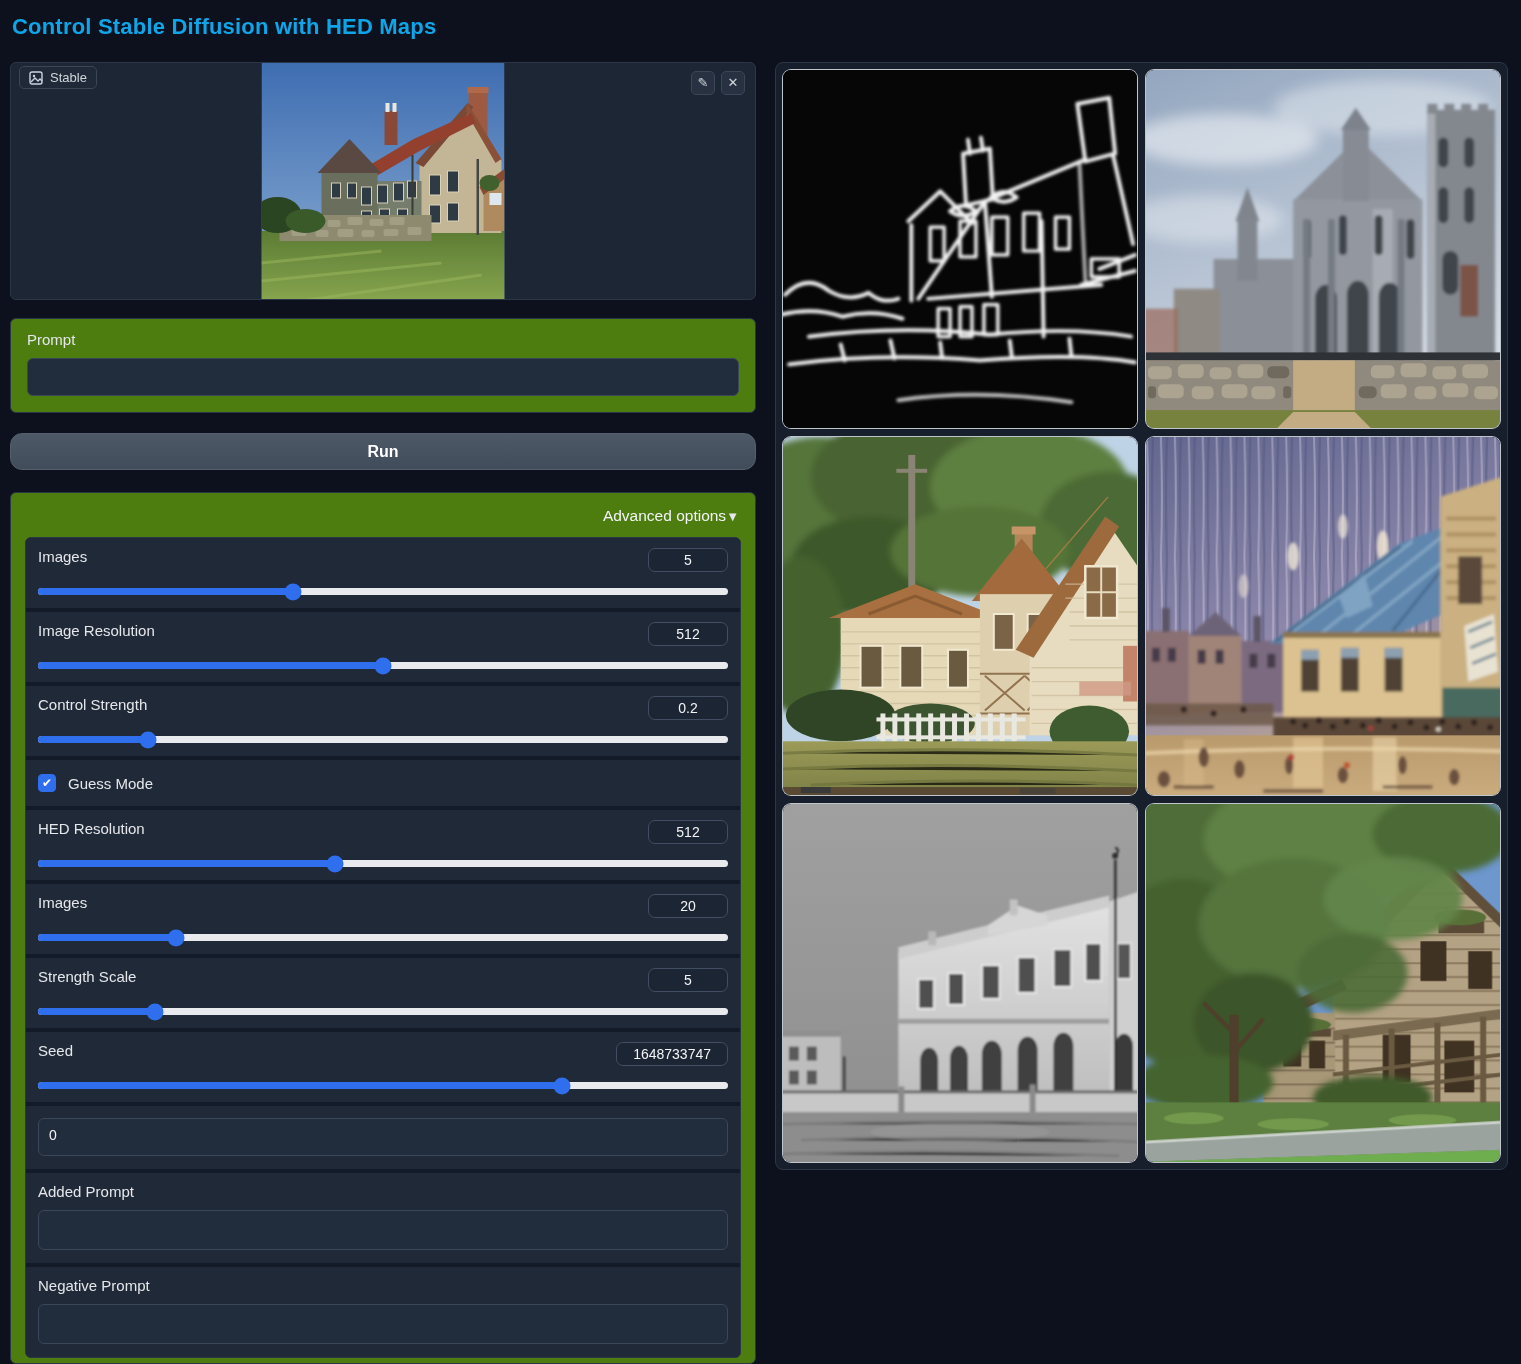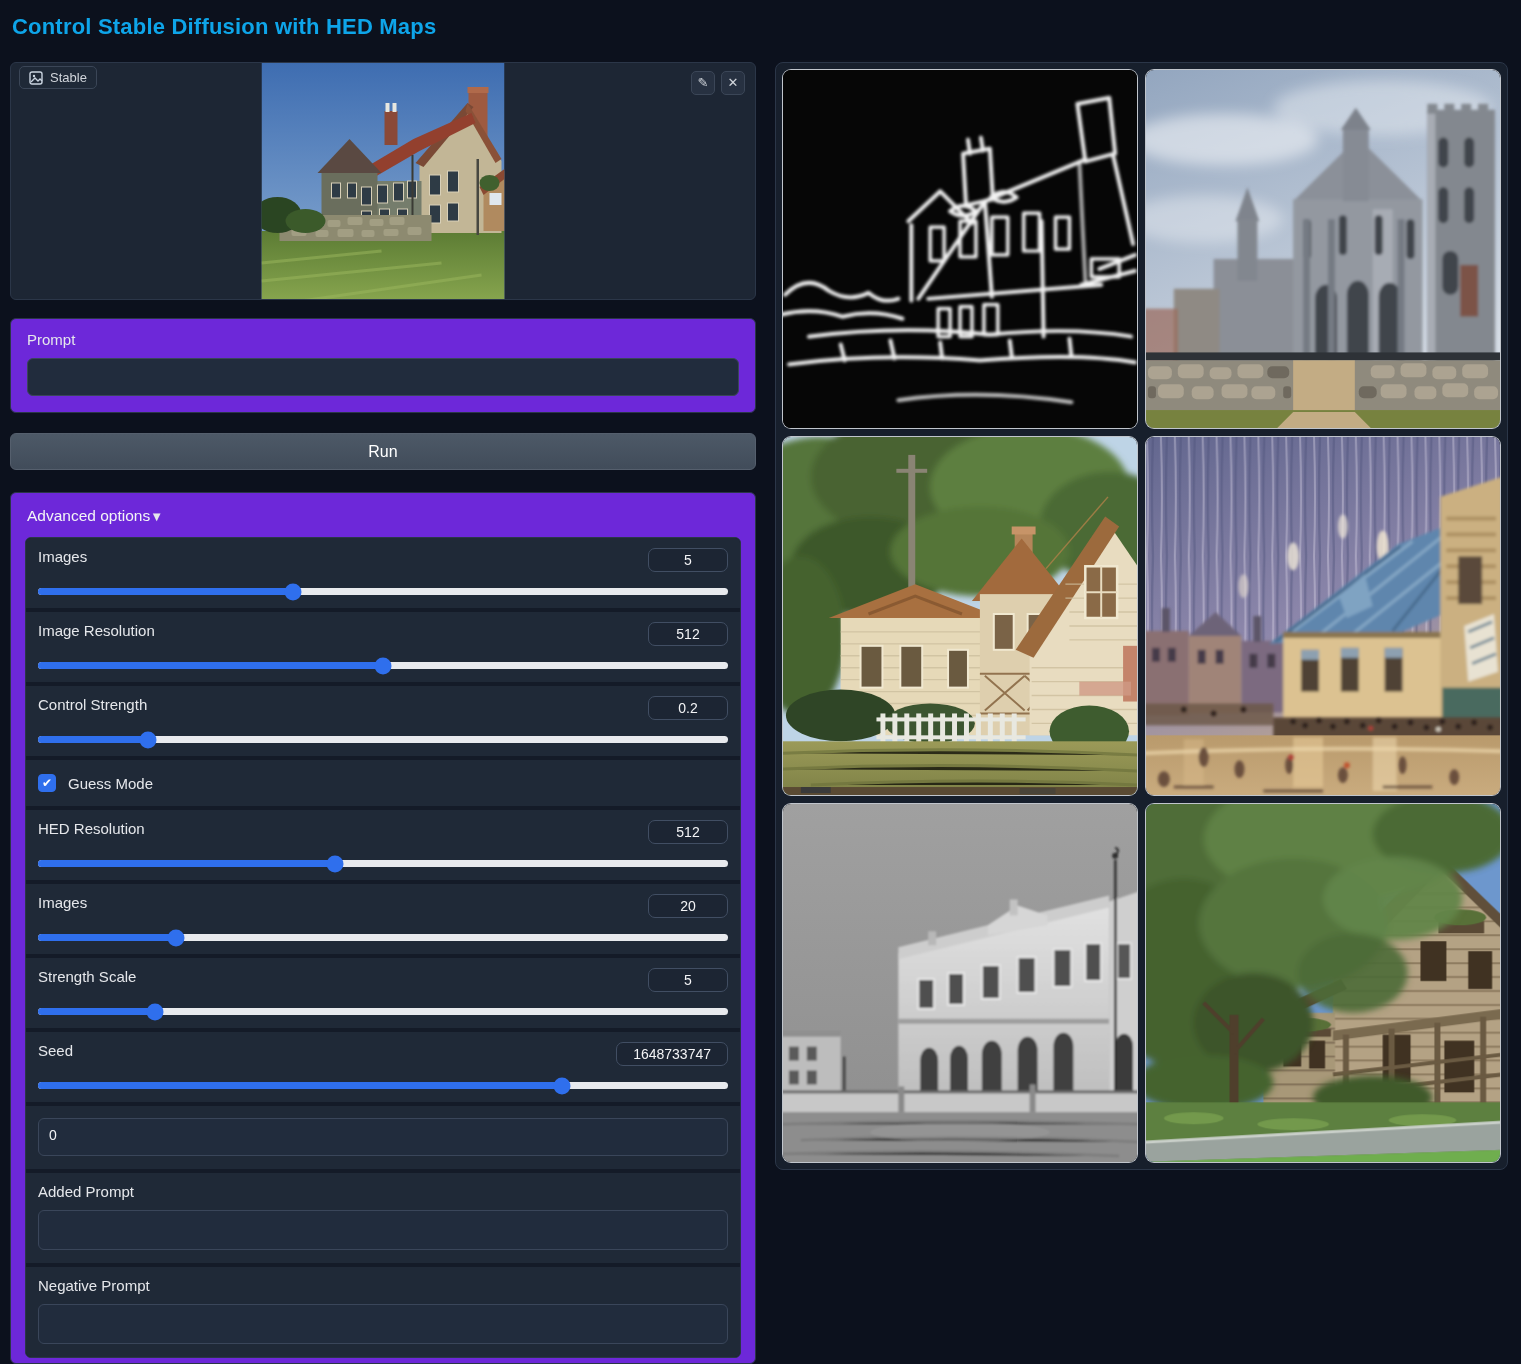--- a/index.html
+++ b/index.html
@@ -11,21 +11,21 @@
     position: relative;
     overflow: hidden;
   }
   .page-title {
     position: absolute; top: 14px; left: 12px;
     font-size: 22px; font-weight: 700; color: #0ea5e9; letter-spacing: .2px;
   }
   
   .left-col { position: absolute; left: 10px; top: 62px; width: 746px; }
   .panel {
-    background: #6d28d9; border: 1px solid #2b3648; border-radius: 6px;
+    background: #4d7c0f; border: 1px solid #2b3648; border-radius: 6px;
   }
   
   .image-panel { position: relative; height: 238px; overflow: hidden; background: #1d2634; }
   .image-label-tab {
     position: absolute; top: 3px; left: 8px; z-index: 3;
     display: inline-flex; align-items: center; gap: 7px;
     background: #1f2937; border: 1px solid #3b4657; border-radius: 5px;
     padding: 3px 9px; font-size: 13px; color: #d1d5db;
   }
   .image-label-tab svg { display:block; }
@@ -42,27 +42,27 @@
   .prompt-panel { margin-top: 18px; padding: 12px 16px 16px; }
   .field-label { font-size: 15px; color: #e5e7eb; margin-bottom: 10px; }
   .textbox {
     height: 38px; width: 100%; background: #212c3d; border: 1px solid #3a465a;
     border-radius: 6px; font-size: 14px; color: #f3f4f6; padding: 8px 10px;
   }
   
   .run-button {
     margin-top: 20px; height: 37px; width: 100%;
     background: linear-gradient(180deg, #4d5967 0%, #414c5a 100%);
-    border: 1px solid #555f6d; border-radius: 6px;
-    color: #ffffff; font-weight: 400; font-size: 16px;
+    border: 1px solid #555f6d; border-radius: 12px;
+    color: #ffffff; font-weight: 700; font-size: 16px;
     display: flex; align-items: center; justify-content: center; cursor: pointer;
   }
   
   .advanced-panel { margin-top: 22px; padding: 0 14px 5px; }
-  .acc-header { display: flex; align-items: center; justify-content: flex-start; padding: 14px 2px 12px; cursor: pointer; }
+  .acc-header { display: flex; align-items: center; justify-content: flex-end; padding: 14px 2px 12px; cursor: pointer; }
   .acc-title { font-size: 15.5px; color: #f3f4f6; }
   .acc-arrow { font-size: 13px; color: #e5e7eb; }
   .form {
     border: 1px solid #2b3648; border-radius: 6px; overflow: hidden;
     background: #141b28; display: flex; flex-direction: column; gap: 4px;
   }
   .row { background: #1f2937; padding: 10px 12px 13px; }
   .row-head { display: flex; align-items: flex-start; justify-content: space-between; height: 27px; }
   .lbl { font-size: 15px; color: #e5e7eb; }
   .valbox {

